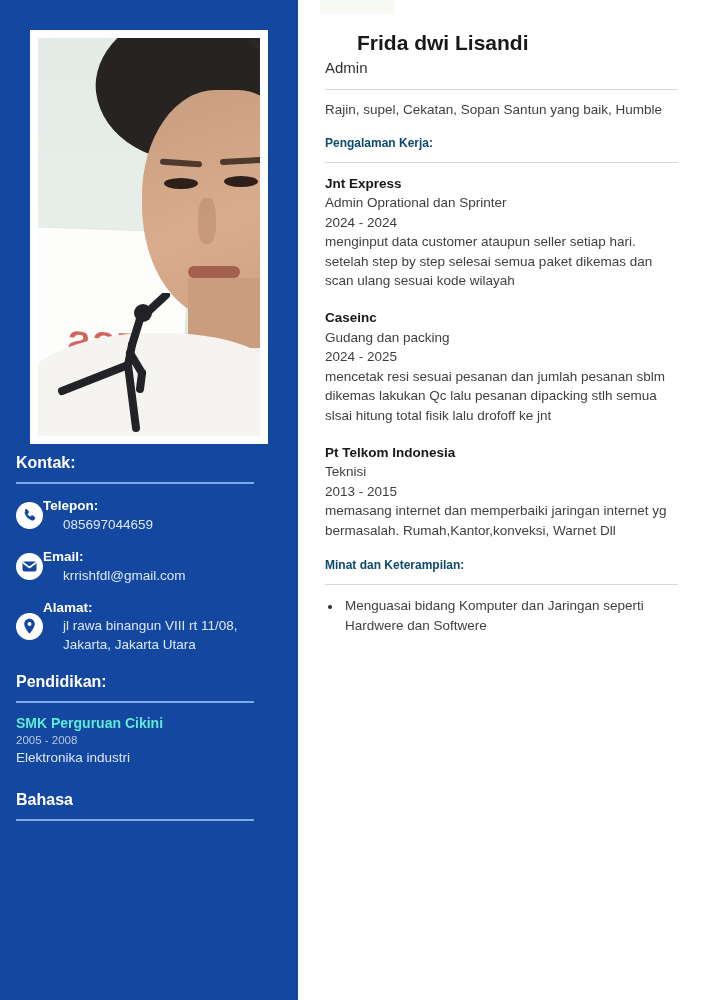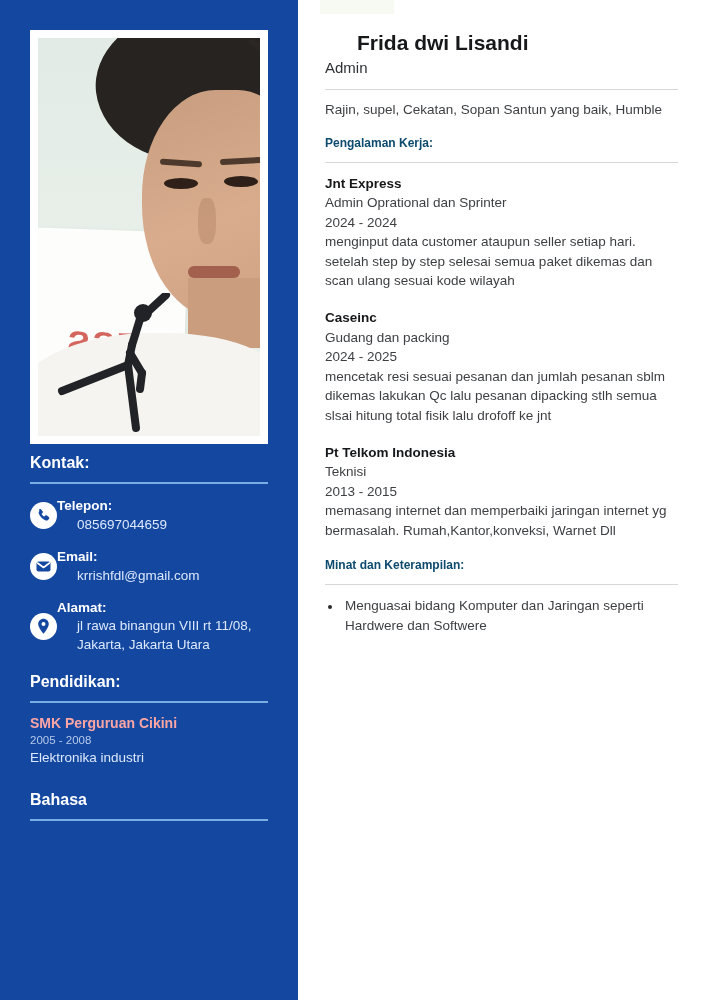--- a/index.html
+++ b/index.html
@@ -42,31 +42,31 @@
   .nose { position:absolute; left:160px; top:160px; width:18px; height:46px;
     background:rgba(150,100,70,.25); border-radius:40%; z-index:4; }
   .lips { position:absolute; left:150px; top:228px; width:52px; height:12px;
     background:#a3604d; border-radius:6px; z-index:4; }
   .neck { position:absolute; left:150px; top:240px; width:80px; height:70px;
     background:#c99d7e; z-index:3; }
   .shirt { position:absolute; left:-25px; top:295px; width:280px; height:120px;
     background:#f6f4f0; border-radius:50% 45% 0 0 / 70px 60px 0 0; z-index:4; }
   .silhouette { position:absolute; left:6px; top:255px; z-index:5; }
 
-  .sidebar-content { position:absolute; left:30px; top:444px; width:238px; }
+  .sidebar-content { position:absolute; left:16px; top:444px; width:238px; }
   .side-heading { font-size:16px; font-weight:700; color:#ffffff; margin-top:10px; }
   .side-rule { height:2px; background:#79ade4; margin-top:10px; }
   .contact-list { margin-top:4px; }
   .contact-item { display:flex; margin-top:13px; align-items:center; }
   .cicon { flex:0 0 27px; width:27px; height:27px; position:relative; }
   .cicon svg { display:block; }
   .contact-text { font-size:13.5px; line-height:1.4; }
   .contact-label { font-weight:700; color:#ffffff; }
   .contact-value { color:#dce8fa;margin-left:20px; }
-  .edu-school { font-size:14px; font-weight:700; color:#fca5a5; margin-top:12px; }
+  .edu-school { font-size:14px; font-weight:700; color:#5eead4; margin-top:12px; }
   .edu-period { font-size:11.5px; color:#b6c9ea; margin-top:3px; }
   .edu-major  { font-size:13.5px; color:#dce8fa; margin-top:4px; }
   .lang-heading { margin-top:26px; }
 
   
   .main { position:absolute; left:325px; top:30px; width:353px; color:#3d3f42; }
   .person-name { font-size:21px; font-weight:700; color:#17181a; line-height:1.2;margin-left:32px; }
   .person-title { font-size:15px; color:#2f3135; margin-top:4px; }
   .rule { height:1px; background:#d8d8d8; }
   .rule.r1 { margin-top:13px; }

